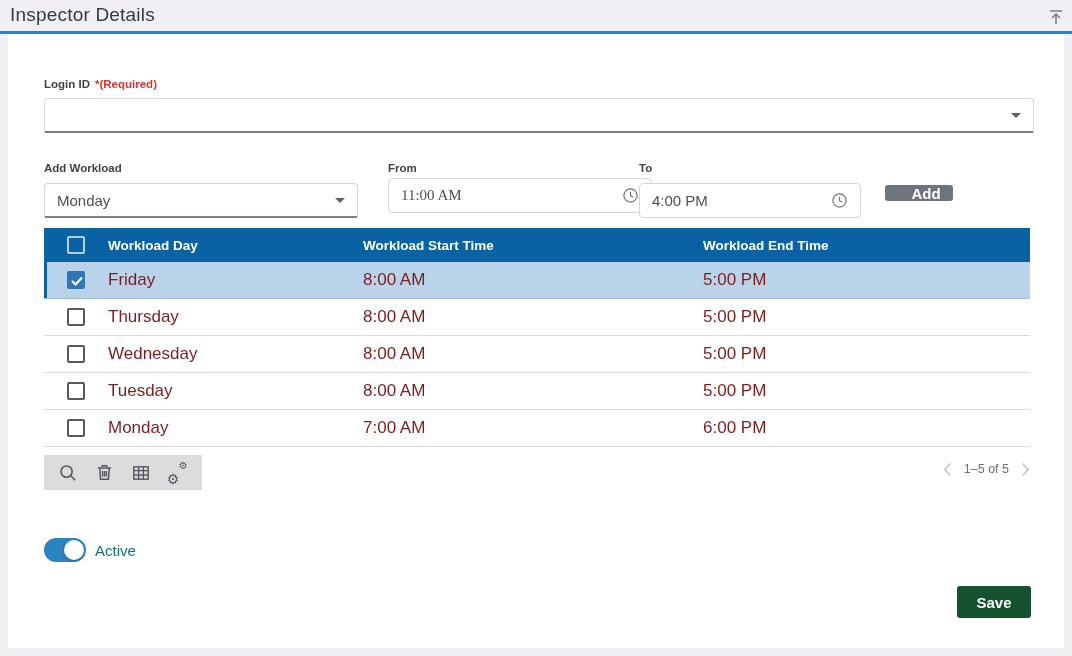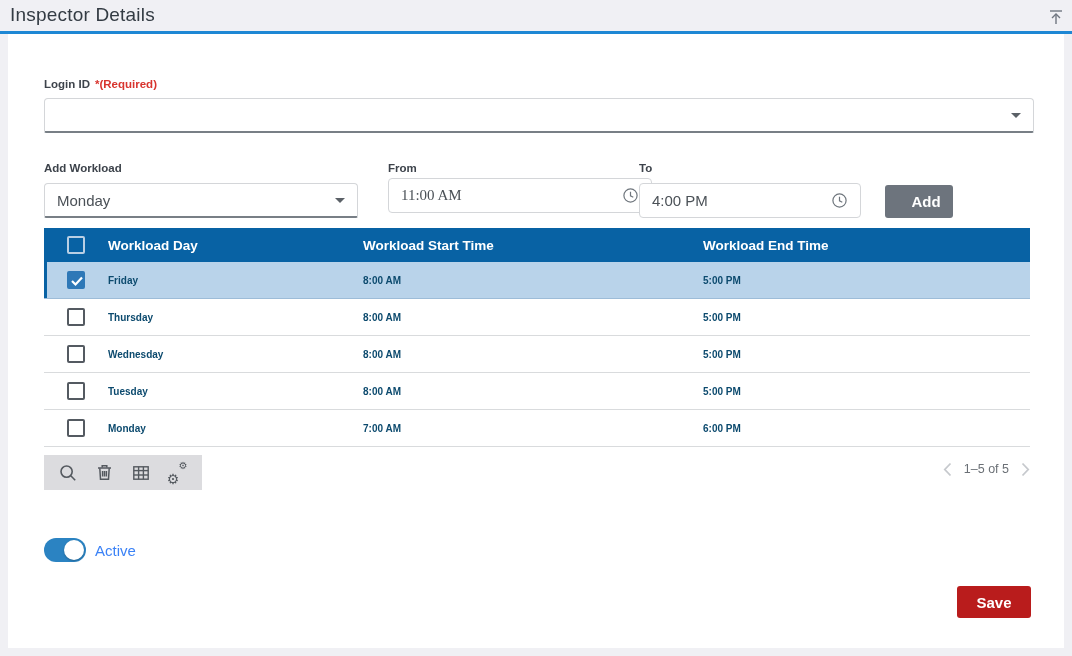--- a/index.html
+++ b/index.html
@@ -32,32 +32,32 @@
   .select-box{border-bottom:2px solid #787f86;border-bottom-left-radius:2px;border-bottom-right-radius:2px;}
   .select-box .caret{
     margin-left:auto;width:0;height:0;border-left:5px solid transparent;
     border-right:5px solid transparent;border-top:5px solid #5b6167;
   }
   .time-input .clock{margin-left:auto;display:flex;}
   .btn{
     position:absolute;display:flex;align-items:center;justify-content:center;
     color:#fff;font-weight:bold;font-size:15px;border-radius:3px;cursor:pointer;border:none;
   }
-  .btn-add{left:877px;top:151px;width:68px;height:33px;background:#6d747d;padding-left:20px;}
-  .btn-save{right:33px;bottom:30px;width:74px;height:32px;background:#b91c1c;}
+  .btn-add{left:877px;top:151px;width:68px;height:16px;background:#6d747d;padding-left:20px;}
+  .btn-save{right:33px;bottom:30px;width:74px;height:32px;background:#14532d;}
   
   .wtable{position:absolute;left:36px;top:194px;width:986px;}
   .thead{
     display:grid;grid-template-columns:64px 255px 340px 1fr;align-items:center;
     height:34px;background:#0862a4;color:#fff;font-weight:bold;font-size:13.5px;
   }
   .trow{
     display:grid;grid-template-columns:64px 255px 340px 1fr;align-items:center;
     height:36px;background:#fff;border-bottom:1px solid #d9dbdd;
-    font-size:10px;color:#0c4a6e;cursor:pointer;font-weight:bold;
+    font-size:17px;color:#7f1d1d;cursor:pointer;
   }
   .trow.selected{
     background:#b9d3ea;border-bottom:1px solid #9dbcd8;
     box-shadow:inset 3px 0 0 #0862a4;
   }
   .cb-cell{display:flex;justify-content:center;align-items:center;}
   .checkbox{
     width:18px;height:18px;box-sizing:border-box;border:2px solid #545a61;
     border-radius:2px;background:#fff;position:relative;cursor:pointer;
   }
@@ -81,21 +81,21 @@
   .page-chevron{cursor:pointer;display:flex;align-items:center;}
   
   .toggle-row{position:absolute;left:36px;top:504px;display:flex;align-items:center;gap:9px;}
   .toggle{
     width:42px;height:24px;border-radius:12px;background:#2b83c2;position:relative;cursor:pointer;
   }
   .toggle .knob{
     position:absolute;left:20px;top:2px;width:20px;height:20px;border-radius:50%;
     background:#fff;box-shadow:0 1px 2px rgba(0,0,0,.25);
   }
-  .toggle-label{font-size:15px;color:#3b82f6;}
+  .toggle-label{font-size:15px;color:#0f766e;}
 </style>
 </head>
 <body>
 
 <div class="titlebar">
   <div class="page-title">Inspector Details</div>
   <div class="collapse-btn">
     <svg width="20" height="20" viewBox="0 0 20 20" fill="none" stroke="#6f7680" stroke-width="1.4">
       <line x1="4" y1="4" x2="16" y2="4"></line>
       <line x1="10" y1="7" x2="10" y2="17"></line>

